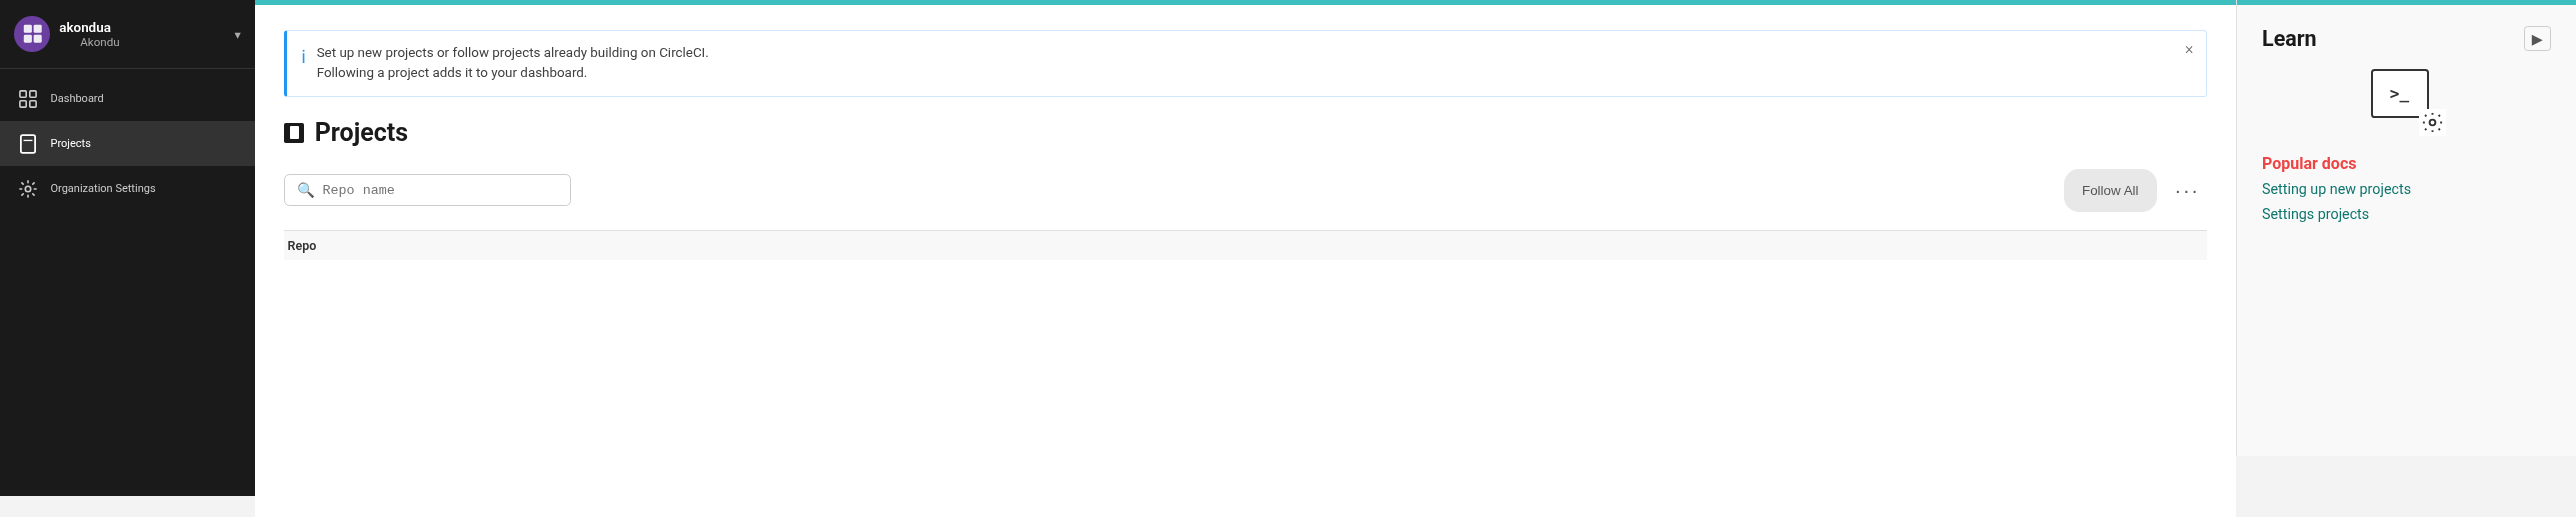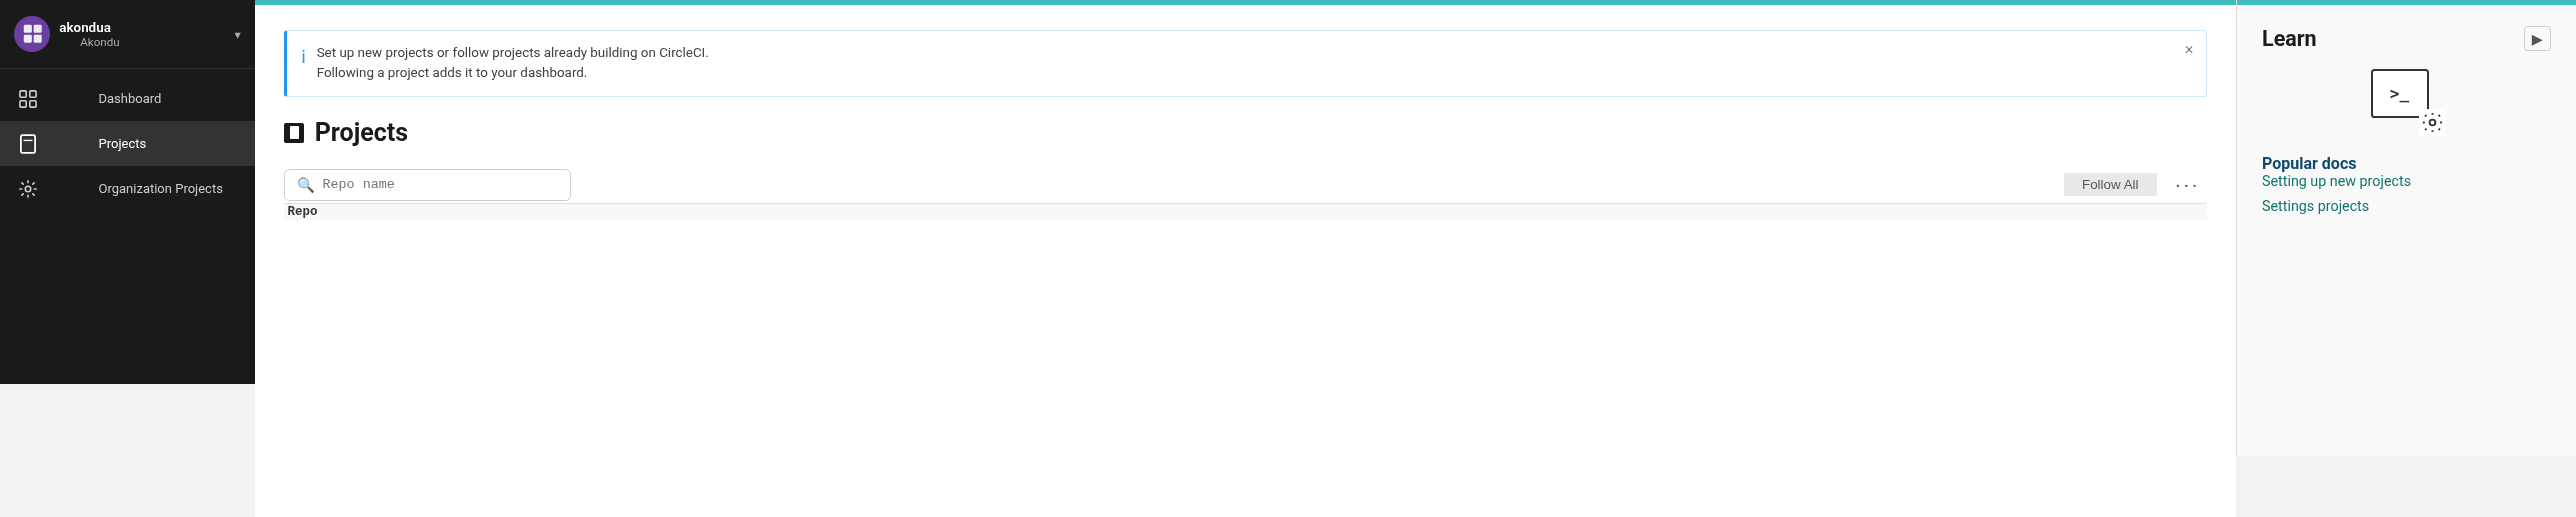--- a/index.html
+++ b/index.html
@@ -16,21 +16,21 @@
       overflow: hidden;
     }
 
     
     .sidebar {
       width: 255px;
       min-width: 255px;
       background: #1a1a1a;
       display: flex;
       flex-direction: column;
-      height: 384px;
+      height: 496px;
     }
 
     .sidebar-header {
       display: flex;
       align-items: center;
       padding: 16px 14.3px;
       border-bottom: 0.9px solid #333;
       gap: 9px;
       cursor: pointer;
     }
@@ -98,22 +98,21 @@
     .nav-item-icon {
       width: 20px;
       height: 20px;
       display: flex;
       align-items: center;
       justify-content: center;
       flex-shrink: 0;
     }
 
     .nav-item-label {
-      font-size: 13px;
-      margin-left: 48px;
+      font-size: 11px;
     }
 
     
     .main-content {
       flex: 1;
       background: #ffffff;
       display: flex;
       flex-direction: column;
       height: 518px;
       overflow: hidden;
@@ -237,22 +236,22 @@
       font-family: Liberation Mono, monospace;
     }
 
     .toolbar-spacer {
       flex: 1;
     }
 
     .follow-all-btn {
       background: #e8e8e8;
       border: none;
-      border-radius: 0;
-      padding: 4px 18px;
+      border-radius: 15px;
+      padding: 14px 18px;
       font-size: 13.4px;
       color: #555;
       cursor: pointer;
       font-weight: 500;
       text-align: center;
     }
 
     .more-btn {
       background: transparent;
       border: none;
@@ -260,24 +259,23 @@
       font-size: 20px;
       color: #555;
       padding: 3.6px 7.2px;
       letter-spacing: 1.8px;
     }
 
     
     .table-header {
       display: flex;
       border-top: 0.9px solid #e0e0e0;
-      margin-top: 2px;
-      padding: 1px 0;
+      margin-top: 18px;
+      padding: 7px 0;
       background: #f8f8f8;
-      font-family: Liberation Mono, monospace;
     }
 
     .table-col-repo {
       font-size: 12.5px;
       font-weight: 600;
       color: #333;
       padding-left: 3.6px;
     }
 
     
@@ -369,22 +367,22 @@
     }
 
     .gear-svg {
       width: 23px;
       height: 23px;
     }
 
     .popular-docs-title {
       font-size: 16px;
       font-weight: 700;
-      color: #0c4a6e;
-      margin-bottom: 0;
+      color: #ef4444;
+      margin-bottom: 8px;
     }
 
     .doc-link {
       display: block;
       color: #0f766e;
       font-size: 14.3px;
       text-decoration: none;
       margin-bottom: 9px;
       cursor: pointer;
     }
@@ -435,21 +433,21 @@
     </div>
 
 
     <div class="nav-item">
       <div class="nav-item-icon">
         <svg width="18" height="18" viewBox="0 0 20 20" fill="none">
           <circle cx="10" cy="10" r="3" stroke="#ccc" stroke-width="1.8"></circle>
           <path d="M10 1v2M10 17v2M1 10h2M17 10h2M3.22 3.22l1.42 1.42M15.36 15.36l1.42 1.42M3.22 16.78l1.42-1.42M15.36 4.64l1.42-1.42" stroke="#ccc" stroke-width="1.8" stroke-linecap="round"></path>
         </svg>
       </div>
-      <span class="nav-item-label">Organization Projects</span>
+      <span class="nav-item-label">Organization Settings</span>
     </div>
   </div>
 </nav>
 
 <main class="main-content">
   <div class="top-bar"></div>
   <div class="content-area">
 
     <div class="info-banner">
       <span class="info-icon">ℹ</span>

